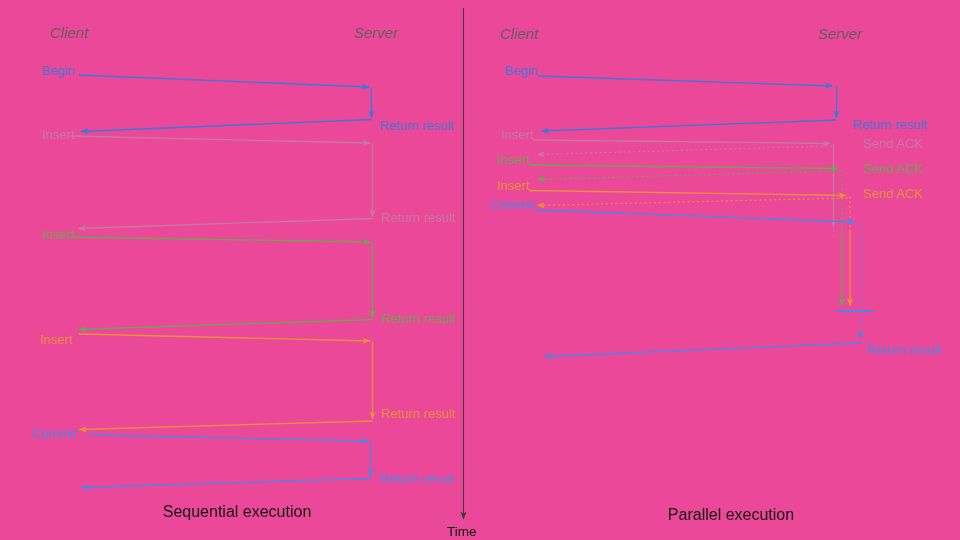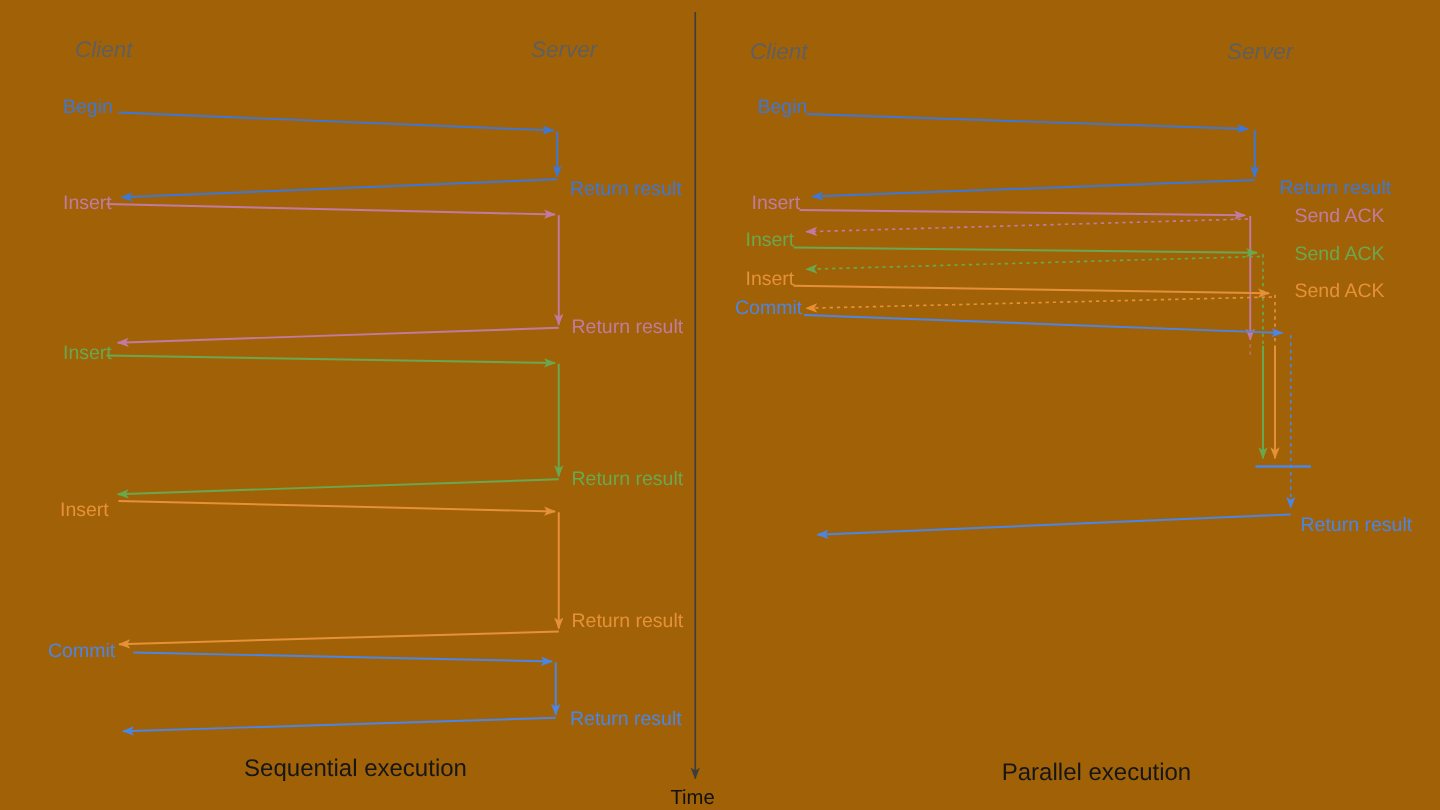--- a/index.html
+++ b/index.html
@@ -1,16 +1,16 @@
 <!DOCTYPE html>
 <html><head>
 <meta charset="utf-8">
 <style>
   html,body{margin:0;padding:0;background:#ffffff;}
-  .stage{position:relative;width:960px;height:540px;background:#a16207;overflow:hidden;
+  .stage{position:relative;width:960px;height:540px;background:#ec4899;overflow:hidden;
          font-family:"Liberation Sans", sans-serif;}
   svg{display:block}
   text{font-family:"Liberation Sans", sans-serif;}
   .hdr{font-size:15px;font-style:italic;fill:#5f5f5f;}
   .lbl{font-size:13px;}
   .ttl{font-size:16px;fill:#161616;}
   .time{font-size:13.5px;fill:#111111;}
   .ln{fill:none;stroke-width:1.3;}
   .thin{fill:none;stroke-width:1.1;}
   .dash{stroke-dasharray:2.2 2.6;}

